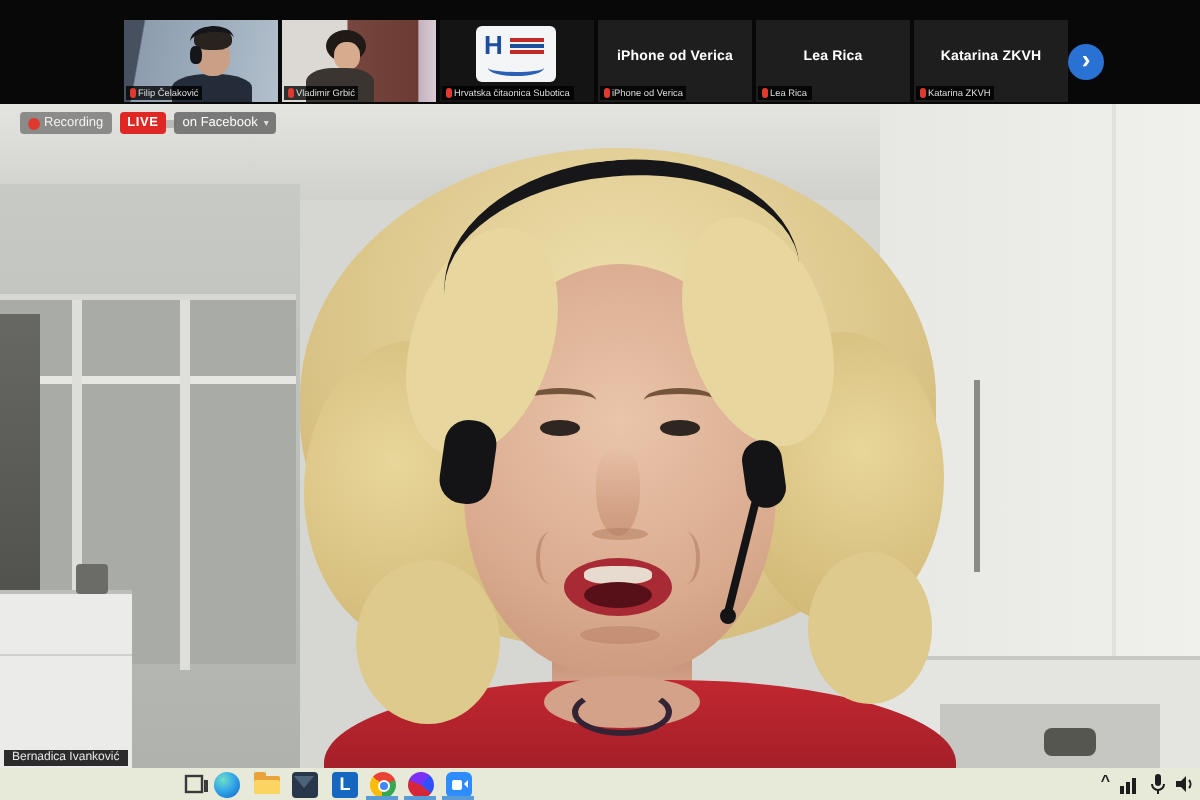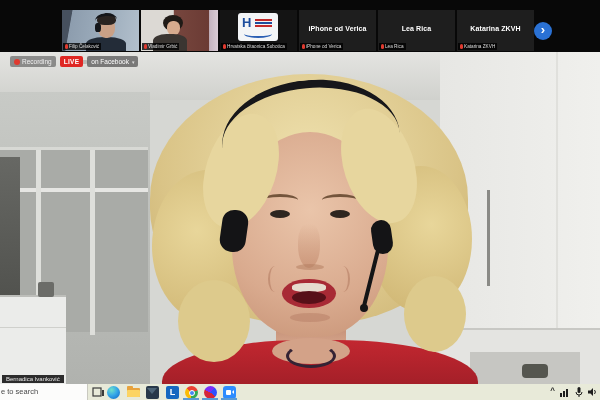--- a/index.html
+++ b/index.html
@@ -283,23 +283,20 @@
       <div class="fb-badge">
         <span>on Facebook</span>
         <span class="fb-caret">▾</span>
       </div>
     </div>
 
     <div class="speaker-tag">Bernadica Ivanković</div>
   </div>
 
   <div class="taskbar">
-    <div class="search-box">
-      <span>e to search</span>
-    </div>
 
     <div class="tb-icon taskview">
       <svg width="13" height="13" viewBox="0 0 13 13">
           <rect x="1" y="2" width="8" height="8" fill="none" stroke="#3a3a3a" stroke-width="1.2"></rect>
           <rect x="10" y="4" width="2" height="6" fill="#3a3a3a"></rect>
         </svg>
     </div>
 
     <div class="tb-icon icon-edge"></div>
 

